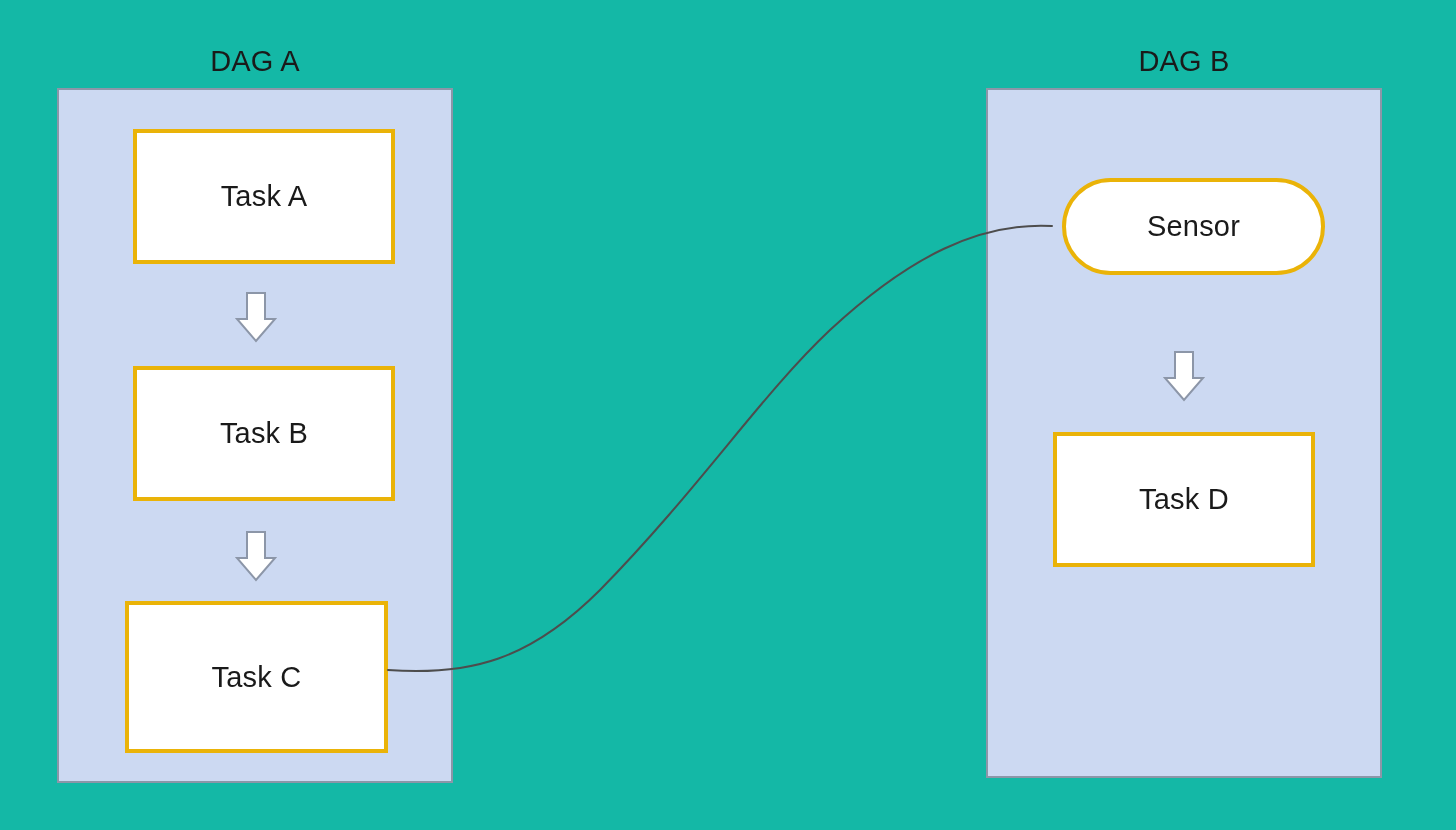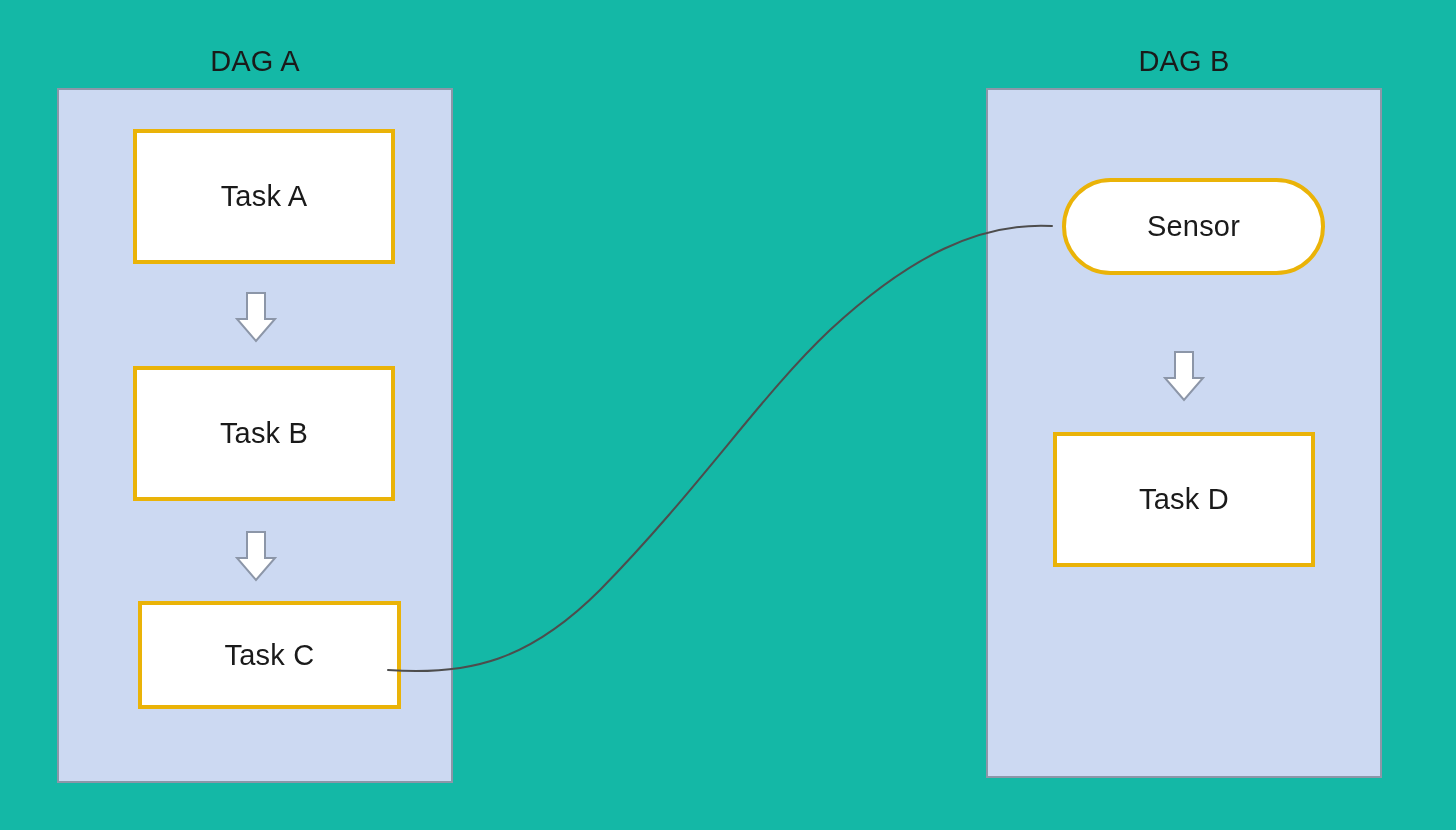--- a/index.html
+++ b/index.html
@@ -55,21 +55,21 @@
     justify-content: center;
     color: #1a1a1a;
     font-size: 29px;
     letter-spacing: 0.2px;
     white-space: nowrap;
   }
   .node.pill { border-radius: 49px; }
 
   #node-task-a { left: 133px;  top: 129px; width: 262px; height: 135px; }
   #node-task-b { left: 133px;  top: 366px; width: 262px; height: 135px; text-align: right; }
-  #node-task-c { left: 138px;  top: 601px; width: 263px; height: 108px; }
+  #node-task-c { left: 125px;  top: 601px; width: 263px; height: 152px; }
   #node-sensor { left: 1062px; top: 178px; width: 263px; height: 97px;  }
   #node-task-d { left: 1053px; top: 432px; width: 262px; height: 135px; }
 
   
   .block-arrow {
     position: absolute;
     width: 44px;
     height: 52px;
   }
   #arrow-a-to-b { left: 234px;  top: 291px; }

